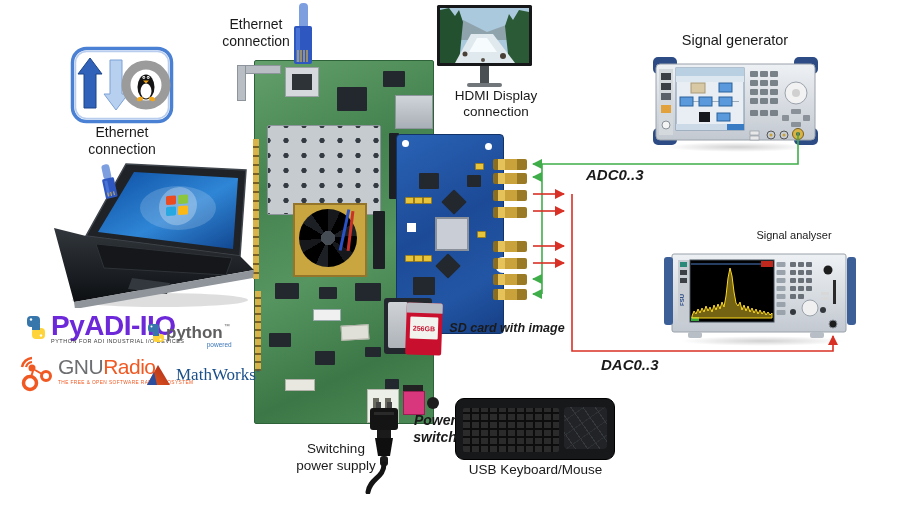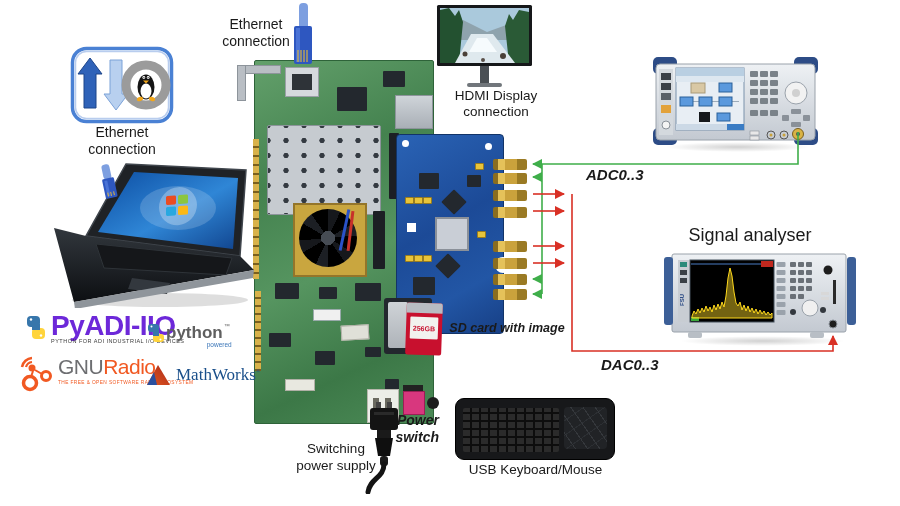--- a/index.html
+++ b/index.html
@@ -193,20 +193,21 @@
       <circle cx="48" cy="58" r="2" fill="#5a5048"></circle>
     </g>
     <rect x="45" y="64" width="9" height="17" fill="#4a4f54"></rect>
     <rect x="32" y="81" width="35" height="4" rx="2" fill="#71767b"></rect>
   </svg>
   <div class="lbl" style="left:448px;top:88px;width:96px;font-size:13.5px;line-height:16px">
     <div>HDMI Display</div>
     <div>connection</div>
   </div>
 
+  <div class="lbl" style="left:655px;top:32px;width:160px;font-size:14.5px">Signal generator</div>
   <div class="shadow" style="left:665px;top:142px;width:145px;height:10px"></div>
   <svg class="abs" style="left:653px;top:55px;z-index:10" width="165" height="92" viewBox="0 0 165 92">
     <defs>
       <linearGradient id="instg" x1="0" y1="0" x2="0" y2="1">
         <stop offset="0" stop-color="#eef1f4"></stop>
           <stop offset="1" stop-color="#c3c9d1"></stop>
       </linearGradient>
     </defs>
     <rect x="0" y="2" width="24" height="17" rx="5" fill="#2d4c86"></rect>
     <rect x="141" y="2" width="24" height="17" rx="5" fill="#2d4c86"></rect>
@@ -262,21 +263,21 @@
     <rect x="97" y="76" width="9" height="4" fill="#e8e8e8" stroke="#8a9199" stroke-width="0.6"></rect>
     <rect x="97" y="81" width="9" height="4" fill="#e8e8e8" stroke="#8a9199" stroke-width="0.6"></rect>
     <circle cx="118" cy="80" r="4" fill="#c8cdd2" stroke="#555"></circle>
       <circle cx="118" cy="80" r="1.5" fill="#c9a23a"></circle>
     <circle cx="131" cy="80" r="4" fill="#c8cdd2" stroke="#555"></circle>
       <circle cx="131" cy="80" r="1.5" fill="#c9a23a"></circle>
     <circle cx="145" cy="79" r="5.5" fill="#d9b344" stroke="#7a5f1e"></circle>
     <circle cx="145" cy="79" r="2" fill="#555"></circle>
   </svg>
 
-  <div class="lbl" style="left:660px;top:227px;width:180px;font-size:18px">Signal analyser</div>
+  <div class="lbl" style="left:704px;top:227px;width:180px;font-size:11px">Signal analyser</div>
   <div class="shadow" style="left:680px;top:336px;width:165px;height:10px"></div>
   <svg class="abs" style="left:664px;top:248px;z-index:10" width="192" height="95" viewBox="0 0 192 95">
     <rect x="8" y="6" width="174" height="78" rx="2" fill="url(#instg)" stroke="#9aa2ab"></rect>
     <rect x="0" y="9" width="9" height="68" rx="3" fill="#3c5f97"></rect>
     <rect x="183" y="9" width="9" height="68" rx="3" fill="#3c5f97"></rect>
     <rect x="24" y="84" width="14" height="6" rx="2" fill="#b8bec5"></rect>
     <rect x="146" y="84" width="14" height="6" rx="2" fill="#b8bec5"></rect>
     <g>
       <rect x="14" y="12" width="11" height="62" fill="#c8cdd3"></rect>
       <rect x="16" y="14" width="7" height="5" fill="#2a8a7a"></rect>
@@ -356,21 +357,21 @@
   <svg class="abs" style="left:360px;top:402px;z-index:12" width="52" height="92" viewBox="0 0 52 92">
     <rect x="16" y="0" width="5" height="8" fill="#444"></rect>
     <rect x="27" y="0" width="5" height="8" fill="#444"></rect>
     <rect x="10" y="6" width="28" height="22" rx="3" fill="#141414"></rect>
     <rect x="14" y="10" width="20" height="3" fill="#2a2a2a"></rect>
     <rect x="17" y="28" width="14" height="8" fill="#1a1a1a"></rect>
     <polygon points="15,36 33,36 30,54 18,54" fill="#0f0f0f"></polygon>
     <rect x="20" y="54" width="8" height="10" rx="3" fill="#1a1a1a"></rect>
     <path d="M24,62 C24,76 10,76 8,90" stroke="#141414" stroke-width="5" stroke-linecap="round" fill="none"></path>
   </svg>
-  <div class="lbl lbl-italic" style="left:377px;top:412px;width:62px;font-size:14px;font-weight:600;text-align:right">
+  <div class="lbl lbl-italic" style="left:404px;top:412px;width:62px;font-size:14px;font-weight:600;text-align:center">
     <div>Power</div>
     <div>switch</div>
   </div>
   <div class="lbl" style="left:286px;top:440px;width:100px;font-size:13.5px">
     <div>Switching</div>
     <div>power supply</div>
   </div>
 
   <div class="abs" style="left:455px;top:398px;width:158px;height:60px;background:#17181a;border-radius:9px;border:1px solid #000;z-index:10">
     <div class="abs" style="left:7px;top:9px;width:96px;height:44px;background-color:#2b2b2b;

